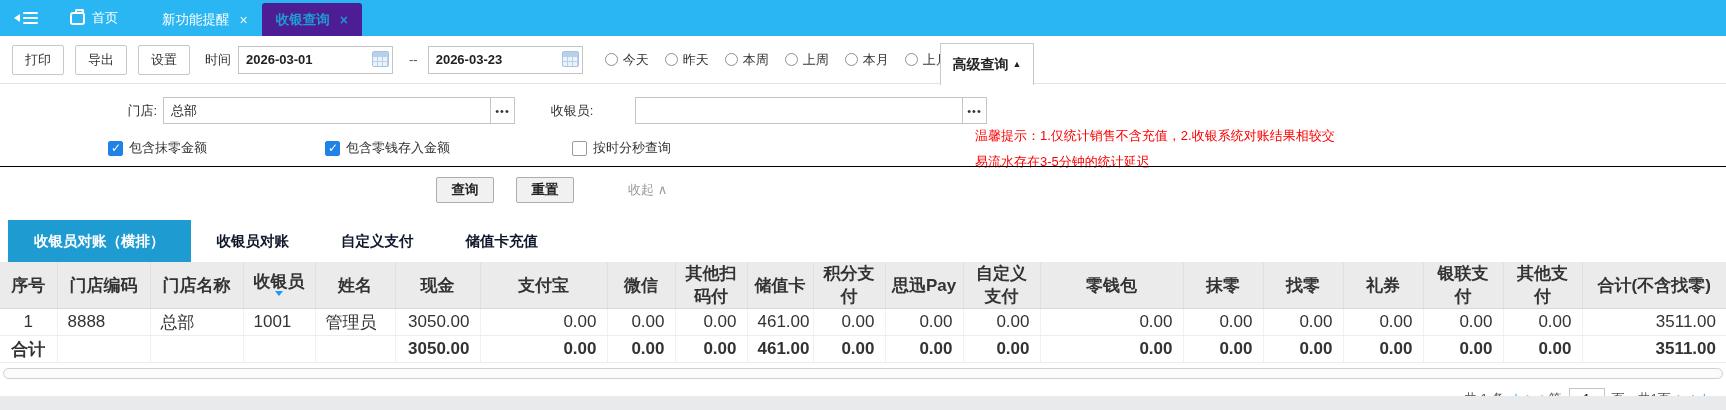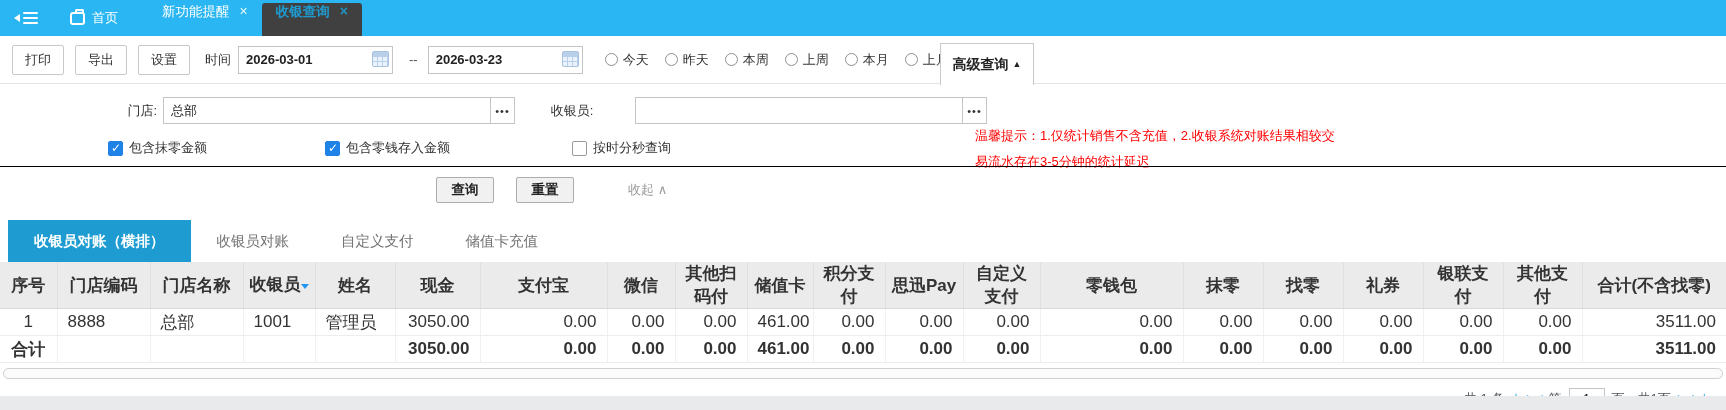--- a/index.html
+++ b/index.html
@@ -13,24 +13,24 @@
   
   .topbar{height:36px;background:var(--c-topbar);display:flex;align-items:stretch;color:#fff;}
   .burger{display:flex;align-items:center;gap:3px;margin:0 16px 0 14px;cursor:pointer;}
   .burger .tri{width:0;height:0;border-top:4px solid transparent;border-bottom:4px solid transparent;border-right:6px solid #fff;}
   .burger .bars{display:flex;flex-direction:column;gap:3px;}
   .burger .bar{width:15px;height:2px;background:#fff;border-radius:1px;}
   .home-tab{display:flex;align-items:center;gap:7px;padding:0 16px;cursor:pointer;}
   .home-ico{width:15px;height:13px;border:2px solid #fff;border-radius:3px;position:relative;}
   .home-ico::after{content:"";position:absolute;left:3px;top:-5px;width:5px;height:3px;border:2px solid #fff;border-bottom:none;border-radius:2px 2px 0 0;}
   .wtabs{display:flex;align-items:flex-end;margin-left:14px;}
-  .wtab{display:flex;align-items:flex-start;gap:10px;padding:0 14px;height:33px;margin-top:3px;
+  .wtab{display:flex;align-items:center;gap:10px;padding:0 14px;height:33px;margin-top:3px;
         border-radius:3px 3px 0 0;cursor:pointer;font-size:13.5px;}
   .wtab .x{font-size:14px;opacity:.9;}
-  .wtab.active{background:#404040;color:var(--c-active-tab);font-weight:bold;}
+  .wtab.active{background:#4c1d95;color:var(--c-active-tab);font-weight:bold;}
 
   
   .toolbar{height:48px;display:flex;align-items:center;padding-left:12px;background:#fff;
            border-bottom:1px solid #e3e3e3;position:relative;}
   .tb-btn{min-width:52px;height:30px;border:1px solid #c9c9c9;background:#fff;border-radius:2px;
           font-size:13px;color:#333;margin-right:11px;cursor:pointer;font-family:inherit;}
   .time-label{margin:0 7px 0 4px;}
   .date-wrap{position:relative;margin-right:6px;}
   .date-wrap input{width:155px;height:28px;border:1px solid #c4c4c4;padding:0 26px 0 7px;
                    font-size:13px;font-weight:bold;color:#222;font-family:inherit;}
@@ -68,33 +68,33 @@
            font-size:13px;line-height:26px;}
   .panel-actions{position:absolute;left:0;right:0;bottom:0;height:46px;border-top:1px solid #000000;
                  display:flex;align-items:center;}
   .act-btn{width:58px;height:26px;margin-right:22px;border:1px solid #adadad;background:#f1f1f1;
            font-weight:bold;font-size:13.5px;color:#222;cursor:pointer;border-radius:2px;font-family:inherit;}
   .act-btn:first-child{margin-left:436px;}
   .collapse{color:#9a9a9a;margin-left:32px;cursor:pointer;}
 
   
   .rtabs{display:flex;align-items:stretch;height:42px;margin-top:8px;padding-left:8px;background:#fff;font-size:14.5px;}
-  .rtab{display:flex;align-items:center;padding:0 26px;color:#737373;cursor:pointer;}
+  .rtab{display:flex;align-items:center;padding:0 26px;color:#0f172a;cursor:pointer;font-weight:bold;}
   .rtab.active{background:var(--c-active-tab);color:#fff;font-weight:bold;}
 
   
   table{width:1726px;border-collapse:collapse;table-layout:fixed;font-size:17px;}
   thead th{height:32px;background:#ebebeb;color:#333;font-weight:bold;
            border-bottom:1px solid #d8d8d8;border-right:1px solid #e0e0e0;padding:0 6px;}
   thead th:last-child{border-right:none;}
   tbody td{height:27px;padding:0 10px;border-bottom:1px solid #ededed;border-right:1px solid #f1f1f1;color:#333;background:#fff;}
   tbody td:last-child{border-right:none;}
   tbody tr.total td{font-weight:bold;}
   .num{text-align:right;} .ctr{text-align:center;}
-  .sort-wrap{display:flex;flex-direction:row;align-items:center;line-height:14px;cursor:pointer;}
+  .sort-wrap{display:flex;flex-direction:column;align-items:center;line-height:14px;cursor:pointer;}
   .sort-tri{width:0;height:0;border-left:4px solid transparent;border-right:4px solid transparent;
             border-top:5px solid #2196f3;margin-top:2px;}
 
   
   .hscroll{margin:5px 3px 0 3px;height:11px;border:1px solid #cfcfcf;border-radius:6px;background:#fbfbfb;cursor:pointer;}
   .pager{display:flex;justify-content:flex-end;align-items:center;gap:7px;
          padding:9px 18px 0 0;font-size:13px;color:#555;}
   .pgico{color:var(--c-pager);font-size:11px;cursor:pointer;letter-spacing:-1px;}
   .pager input{width:36px;height:21px;border:1px solid #c4c4c4;text-align:center;font-size:12px;font-family:inherit;}
   .bottom-strip{position:absolute;left:0;bottom:0;width:1726px;height:14px;background:#e8eaec;}

